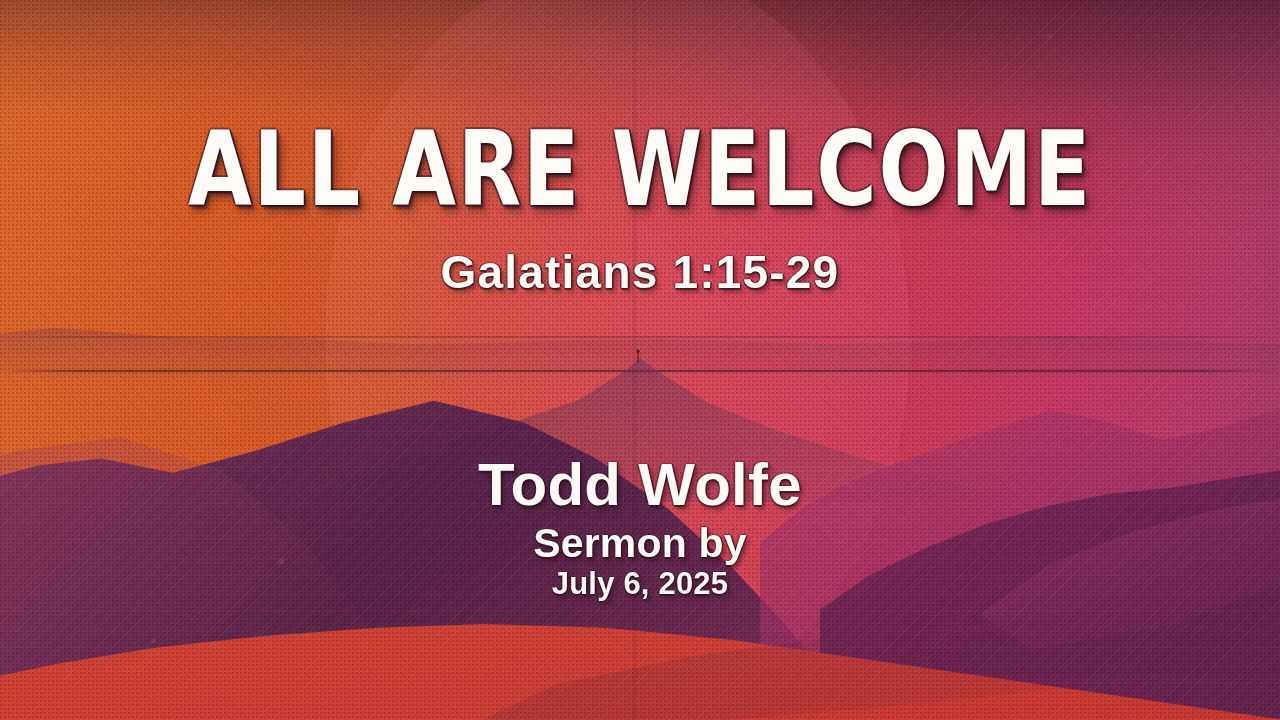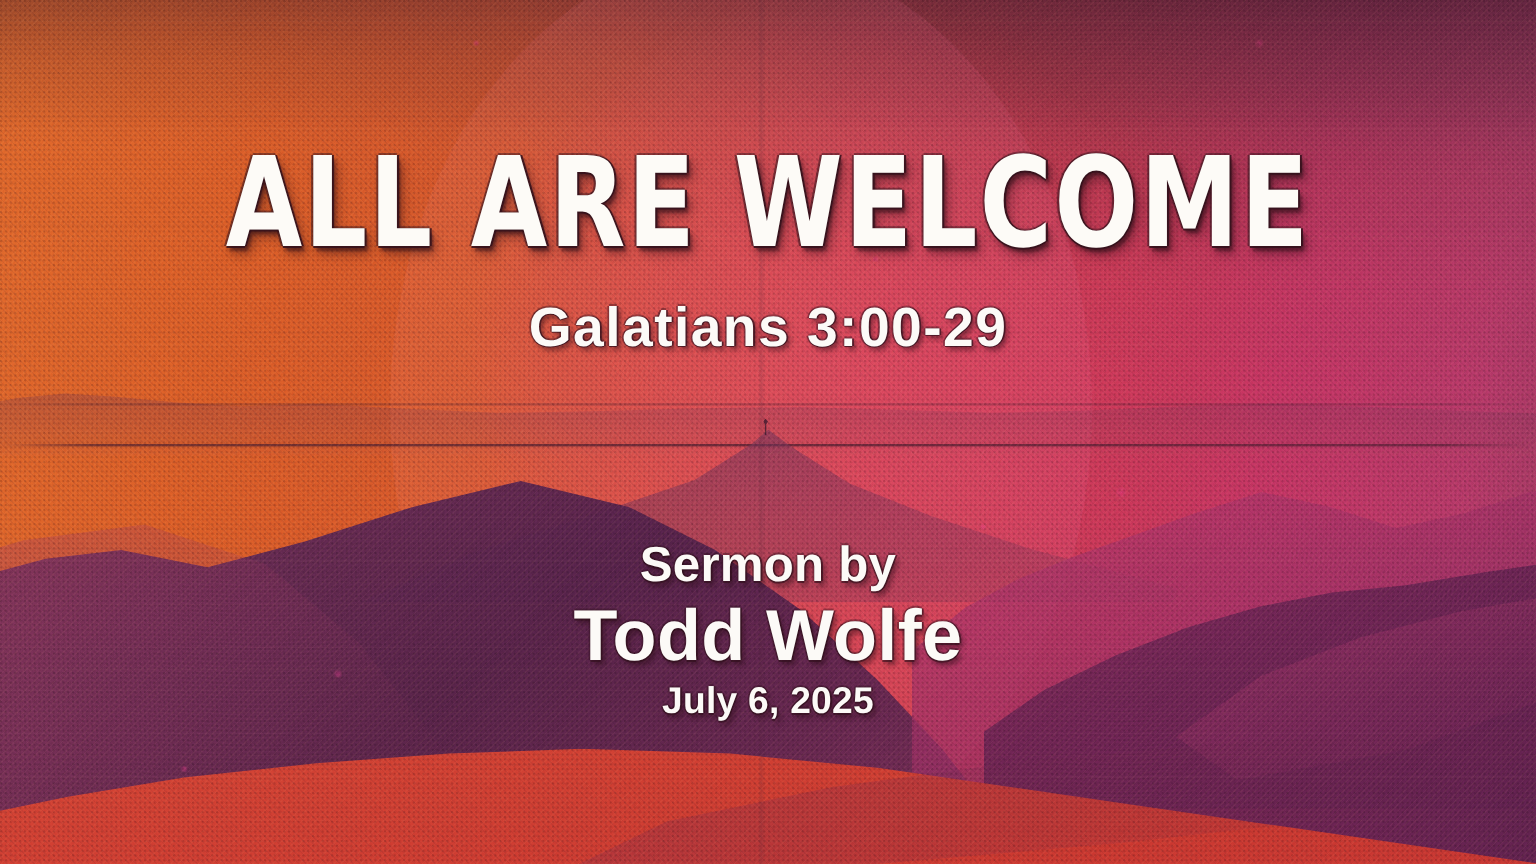--- a/index.html
+++ b/index.html
@@ -394,22 +394,22 @@
   <div class="bg-layer halftone"></div>
   <div class="bg-layer halftone-2"></div>
   <div class="bg-layer streaks"></div>
   <div class="bg-layer grain"></div>
   <div class="crease"></div>
 
   <div class="text-layer">
 
     <div class="title">ALL ARE WELCOME</div>
 
-    <div class="verse">Galatians 3:00-29</div>
+    <div class="verse">Galatians 1:15-29</div>
 
     <div class="credits">
+      <div class="credit-line credit-name">Todd Wolfe</div>
       <div class="credit-line credit-prefix">Sermon by</div>
-      <div class="credit-line credit-name">Todd Wolfe</div>
       <div class="credit-line credit-date">July 6, 2025</div>
     </div>
 
   </div>
 </div>
 
 </body></html>

